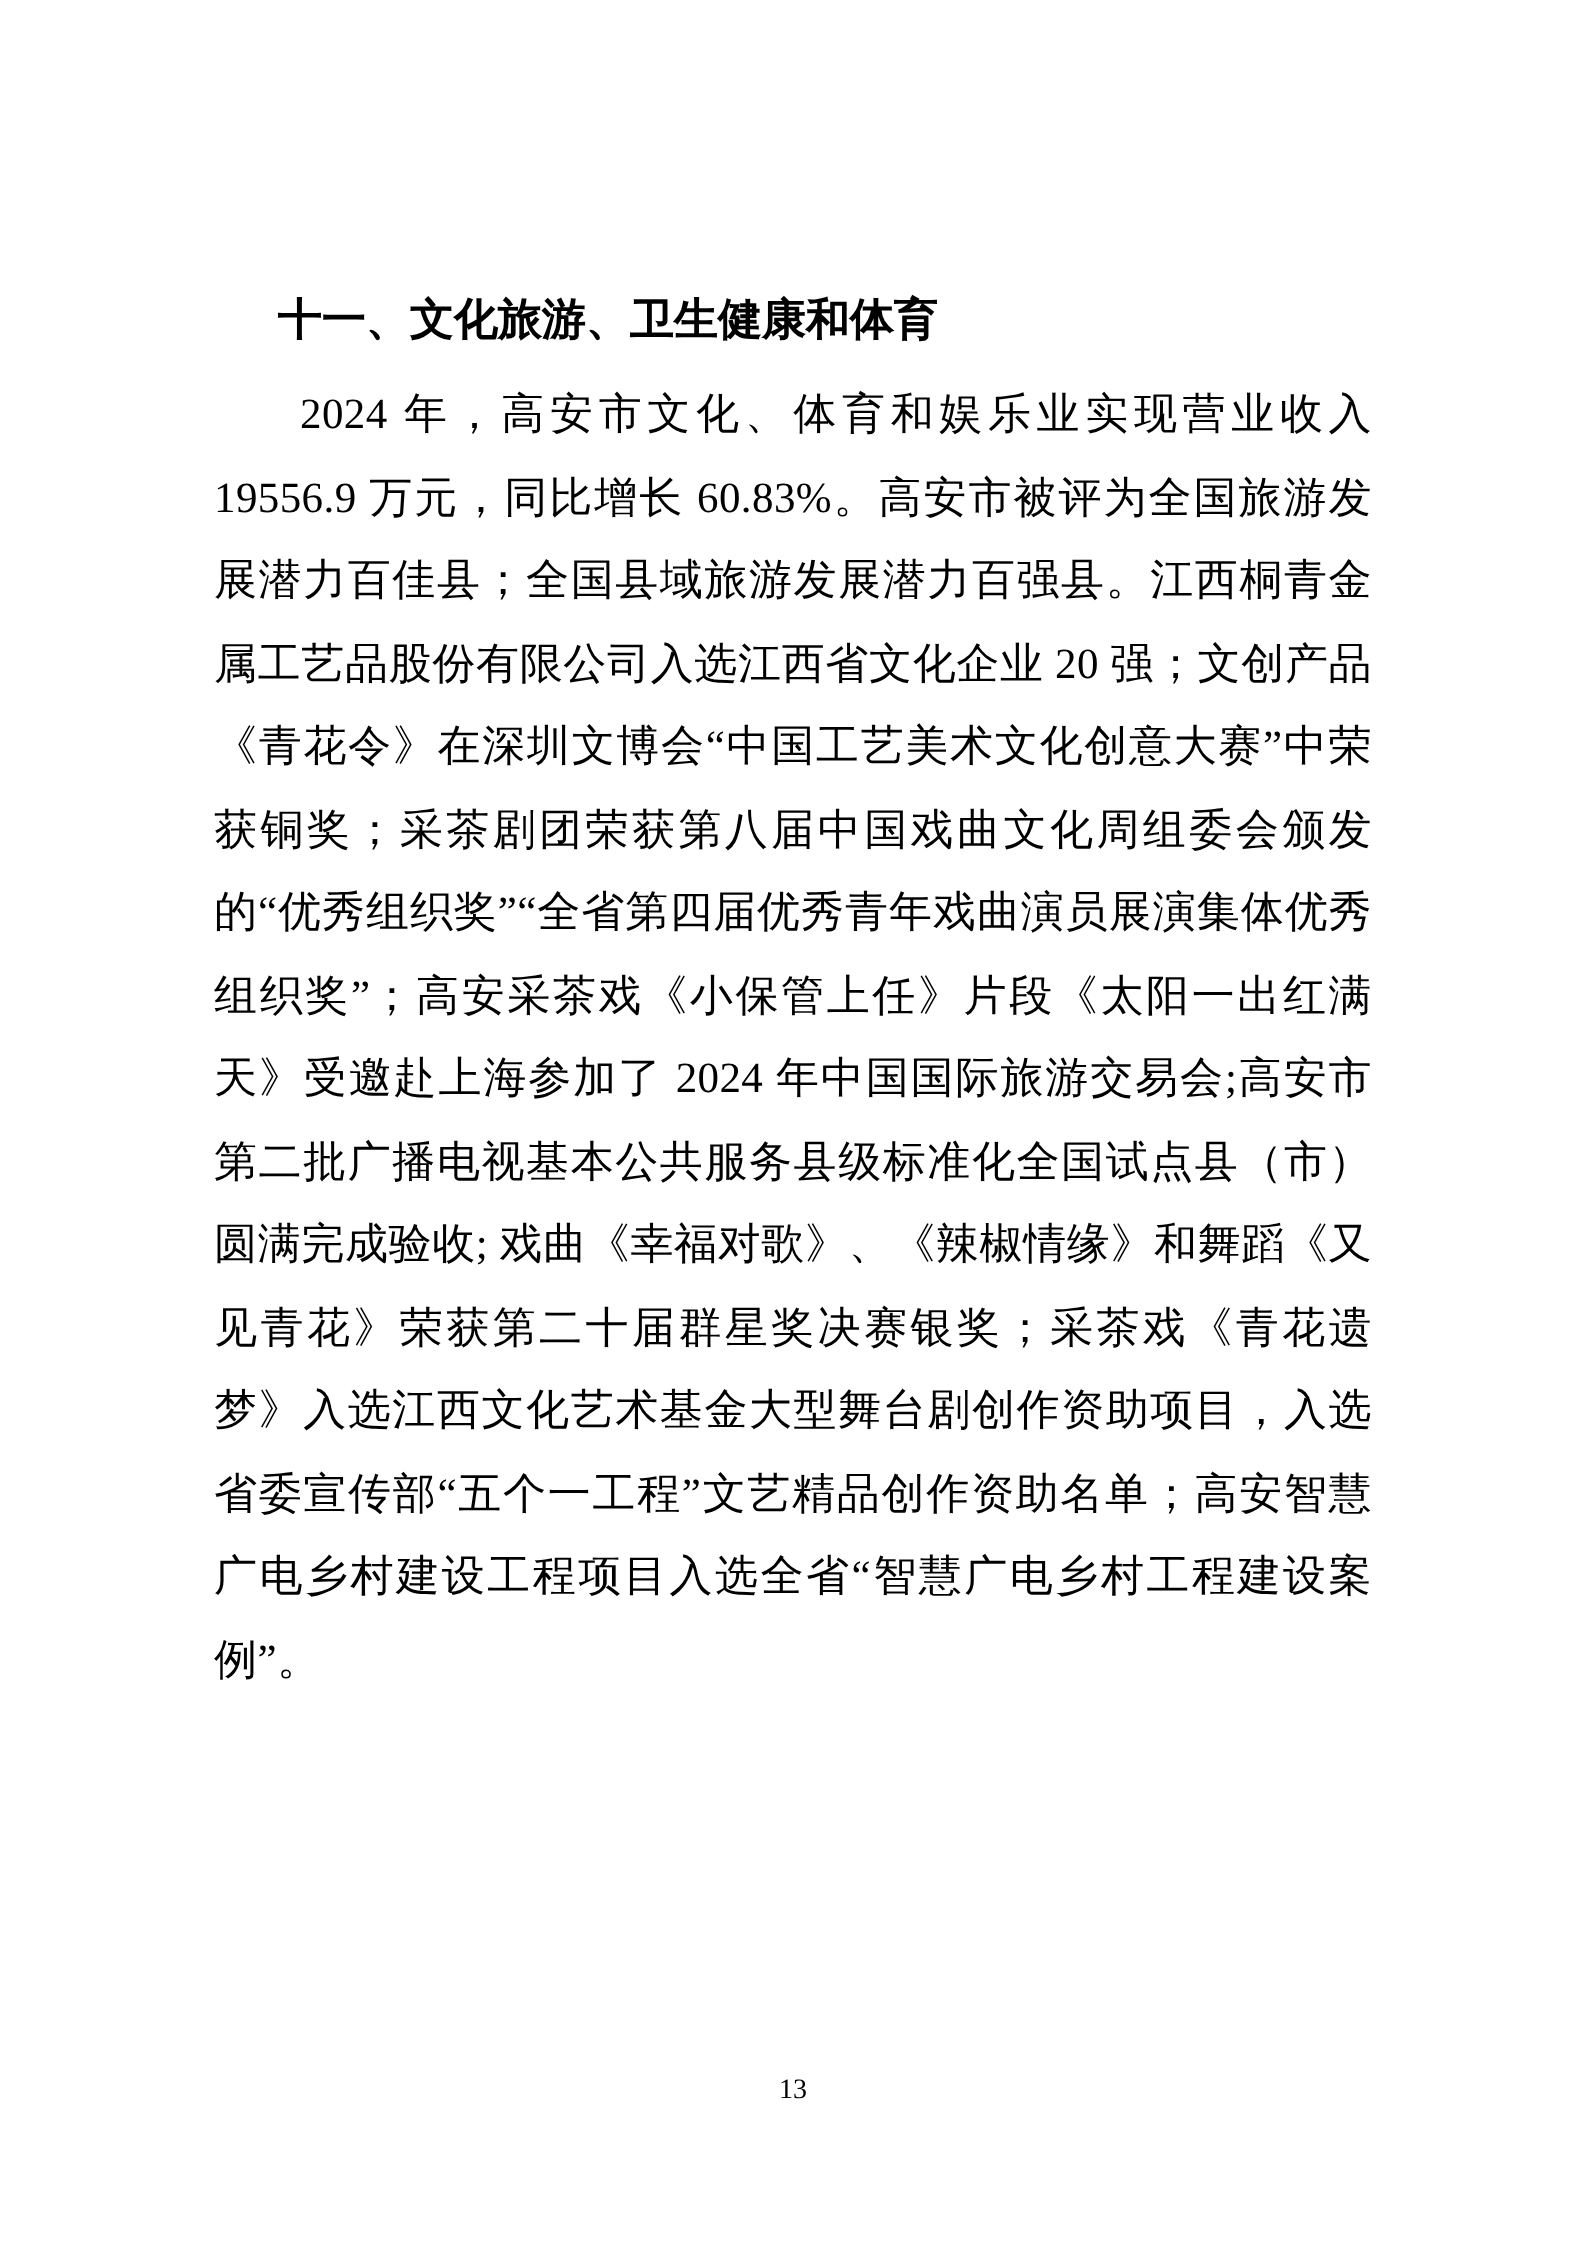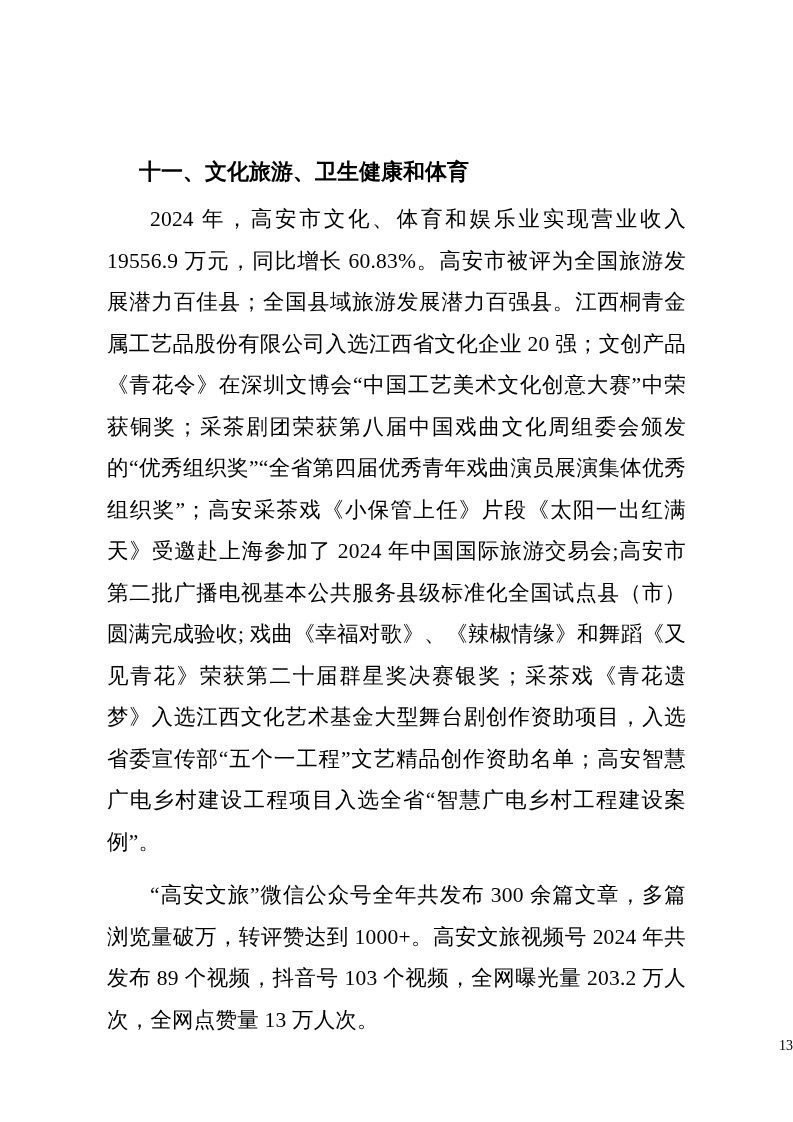--- a/index.html
+++ b/index.html
@@ -13,46 +13,45 @@
     height: 1122px;
     margin: 0 auto;
     background: #ffffff;
     box-sizing: border-box;
     padding: 145px 95px 0 95px;
     color: #000000;
     font-family: "Liberation Serif", "DejaVu Serif", serif;
     overflow: hidden;
   }
   .heading {
-    margin: 12px 0 10px 0;
+    margin: 0 0 10px 0;
     font-size: 22px;
     line-height: 30px;
     font-weight: bold;
     text-indent: 2em;
     font-family: "Liberation Sans", "DejaVu Sans", sans-serif;
   }
   .para {
     margin: 12px;
     font-size: 21.5px;
     line-height: 41.5px;
     text-align: justify;
     text-indent: 2em;
     letter-spacing: 0.2px;
   }
   .page-number {
     position: absolute;
     left: 0;
     right: 0;
     top: 1038px;
-    text-align: right;
+    text-align: center;
     font-size: 14px;
     font-family: "Liberation Serif", "DejaVu Serif", serif;
   }
 </style>
 </head>
 <body>
 
 <div class="page">
   <h2 class="heading">十一、文化旅游、卫生健康和体育</h2>
   <p class="para">2024 年，高安市文化、体育和娱乐业实现营业收入 19556.9 万元，同比增长 60.83%。高安市被评为全国旅游发展潜力百佳县；全国县域旅游发展潜力百强县。江西桐青金属工艺品股份有限公司入选江西省文化企业 20 强；文创产品《青花令》在深圳文博会“中国工艺美术文化创意大赛”中荣获铜奖；采茶剧团荣获第八届中国戏曲文化周组委会颁发的“优秀组织奖”“全省第四届优秀青年戏曲演员展演集体优秀组织奖”；高安采茶戏《小保管上任》片段《太阳一出红满天》受邀赴上海参加了 2024 年中国国际旅游交易会;高安市第二批广播电视基本公共服务县级标准化全国试点县（市）圆满完成验收; 戏曲《幸福对歌》、《辣椒情缘》和舞蹈《又见青花》荣获第二十届群星奖决赛银奖；采茶戏《青花遗梦》入选江西文化艺术基金大型舞台剧创作资助项目，入选省委宣传部“五个一工程”文艺精品创作资助名单；高安智慧广电乡村建设工程项目入选全省“智慧广电乡村工程建设案例”。</p>
-  <p class="para">“高安文旅”微信公众号全年共发布 300 余篇文章，多篇浏览量破万，转评赞达到 1000+。高安文旅视频号 2024 年共发布 89 个视频，抖音号 103 个视频，全网曝光量 203.2 万人次，全网点赞量 13 万人次。</p>
   <div class="page-number">13</div>
 </div>
 
 </body></html>

